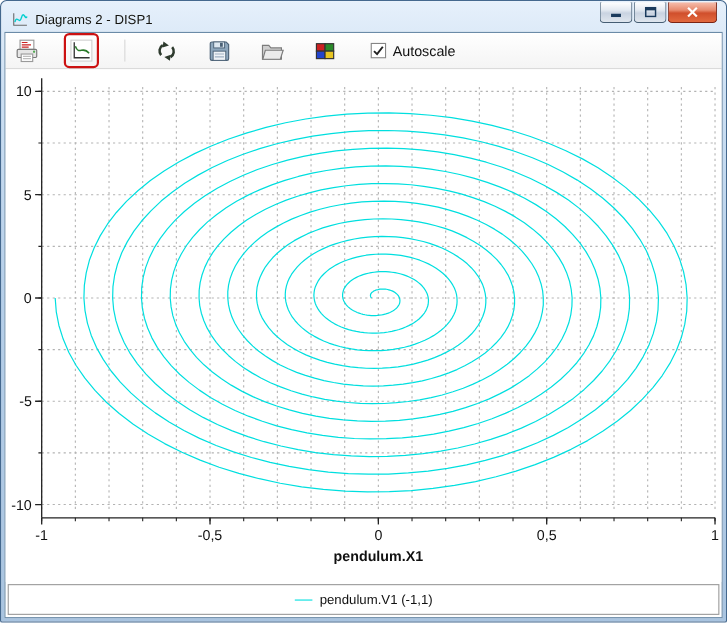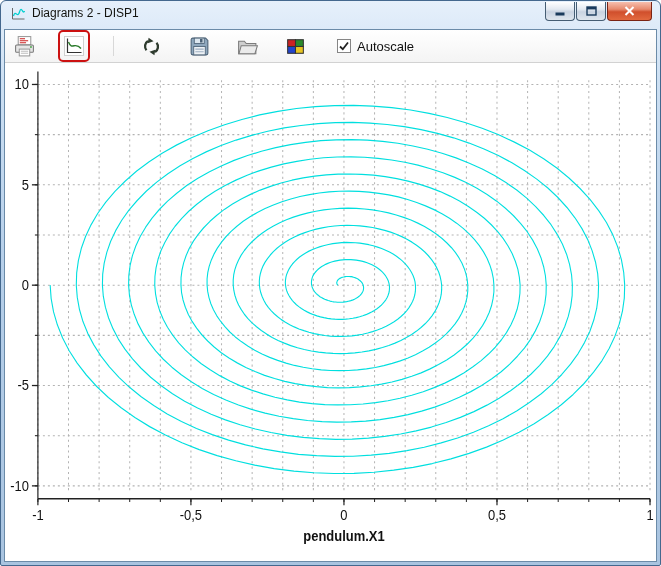--- a/index.html
+++ b/index.html
@@ -11,21 +11,21 @@
     border:1px solid #44688e;
     border-radius:6px 6px 2px 2px;
     background:linear-gradient(180deg,#e6f0fb 0%,#cde0f3 14%,#b7d0ea 45%,#a9c4e0 100%);
     padding:0 3px 3px 3px;
     display:flex; flex-direction:column;
     position:relative;
   }
 
   .titlebar{
     height:28px; min-height:28px;
-    display:flex; align-items:flex-start; gap:6px;
+    display:flex; align-items:center; gap:6px;
     padding:5px 2px 0 6px;
   }
   .title{ font-size:12px; color:#14140f; white-space:nowrap; }
 
   .caption{ position:absolute; top:1px; right:8px; display:flex; gap:1px; z-index:5; }
   .cap{
     height:19px; width:30px;
     border:1px solid #455d73; border-top:none;
     border-radius:0 0 4px 4px;
     background:linear-gradient(#ffffff,#e3e9f1 40%,#c9d3e1 55%,#dfe6ee);
@@ -288,15 +288,19 @@
           <text x="24" y="211.5" text-anchor="end" font-size="13" fill="#111">0</text>
           <line x1="33" y1="300.5" x2="27" y2="300.5" stroke="#222" stroke-width="1.2"></line>
           <text x="24" y="305" text-anchor="end" font-size="13" fill="#111">-5</text>
           <line x1="33" y1="394" x2="27" y2="394" stroke="#222" stroke-width="1.2"></line>
           <text x="24" y="398.5" text-anchor="end" font-size="13" fill="#111">-10</text>
           <text x="340" y="445" text-anchor="middle" font-size="13" font-weight="bold" fill="#111">pendulum.X1</text>
           <path d="M45.3 207.0L46.3 219.5L48.7 231.9L52.6 244.2L57.8 256.3L64.4 268.1L72.4 279.6L81.6 290.7L92.0 301.4L103.7 311.6L116.5 321.3L130.3 330.3L145.1 338.8L160.9 346.6L177.5 353.8L194.8 360.2L212.8 365.8L231.5 370.6L250.5 374.7L270.0 377.9L289.8 380.3L309.8 381.8L329.9 382.5L350.1 382.3L370.1 381.3L389.9 379.4L409.5 376.7L428.6 373.2L447.3 368.8L465.5 363.7L483.0 357.9L499.8 351.3L515.7 344.0L530.8 336.1L544.9 327.5L558.0 318.4L569.9 308.8L580.8 298.6L590.4 288.1L598.9 277.2L606.0 266.0L611.8 254.5L616.3 242.8L619.4 230.9L621.2 219.0L621.6 207.0L620.6 195.0L618.3 183.2L614.6 171.4L609.6 159.9L603.3 148.6L595.7 137.7L586.8 127.1L576.8 116.9L565.7 107.1L553.5 97.9L540.3 89.2L526.1 81.1L511.0 73.7L495.2 66.9L478.6 60.8L461.4 55.4L443.6 50.8L425.4 46.9L406.8 43.8L387.9 41.6L368.8 40.1L349.6 39.5L330.4 39.7L311.3 40.6L292.4 42.4L273.7 45.0L255.4 48.4L237.6 52.6L220.3 57.5L203.6 63.1L187.6 69.4L172.4 76.3L158.0 83.9L144.6 92.0L132.1 100.7L120.7 109.9L110.3 119.6L101.1 129.6L93.1 140.0L86.3 150.8L80.8 161.7L76.5 172.9L73.6 184.2L71.9 195.6L71.5 207.0L72.5 218.4L74.7 229.7L78.2 240.9L83.0 251.9L89.1 262.6L96.3 273.1L104.7 283.2L114.3 292.9L124.9 302.2L136.6 311.0L149.2 319.2L162.7 327.0L177.0 334.1L192.1 340.5L207.9 346.3L224.3 351.4L241.3 355.8L258.7 359.5L276.4 362.4L294.4 364.6L312.6 365.9L330.9 366.5L349.1 366.4L367.3 365.4L385.4 363.7L403.1 361.2L420.5 358.0L437.5 354.0L454.0 349.4L469.9 344.0L485.1 338.0L499.6 331.4L513.2 324.2L526.0 316.4L537.9 308.1L548.7 299.4L558.5 290.2L567.3 280.6L574.9 270.7L581.3 260.5L586.6 250.1L590.6 239.5L593.5 228.7L595.0 217.9L595.4 207.0L594.5 196.2L592.3 185.4L588.9 174.8L584.4 164.3L578.6 154.1L571.7 144.2L563.7 134.6L554.6 125.3L544.5 116.5L533.4 108.2L521.4 100.3L508.5 93.0L494.9 86.2L480.5 80.1L465.5 74.6L449.9 69.7L433.8 65.6L417.3 62.1L400.4 59.3L383.3 57.3L366.1 56.0L348.7 55.4L331.3 55.6L314.0 56.5L296.9 58.2L280.1 60.5L263.5 63.6L247.4 67.4L231.8 71.8L216.7 76.9L202.3 82.6L188.5 88.9L175.6 95.8L163.4 103.1L152.2 111.0L141.9 119.3L132.6 128.1L124.3 137.1L117.1 146.5L111.0 156.2L106.0 166.1L102.2 176.2L99.5 186.4L98.0 196.7L97.7 207.0L98.6 217.3L100.7 227.5L103.9 237.6L108.3 247.5L113.7 257.2L120.3 266.6L127.9 275.7L136.5 284.4L146.1 292.8L156.7 300.7L168.0 308.1L180.2 315.1L193.2 321.5L206.8 327.3L221.1 332.5L235.8 337.1L251.1 341.0L266.8 344.3L282.7 346.9L298.9 348.8L315.3 350.0L331.8 350.6L348.2 350.4L364.6 349.5L380.8 347.9L396.8 345.7L412.4 342.8L427.7 339.2L442.5 335.0L456.8 330.2L470.4 324.8L483.4 318.8L495.7 312.3L507.1 305.3L517.8 297.9L527.5 290.0L536.3 281.7L544.1 273.1L550.9 264.2L556.7 255.0L561.4 245.7L565.0 236.1L567.5 226.5L568.9 216.7L569.1 207.0L568.3 197.3L566.3 187.6L563.3 178.1L559.1 168.7L553.9 159.6L547.7 150.7L540.5 142.1L532.3 133.8L523.3 125.9L513.3 118.4L502.5 111.4L491.0 104.9L478.7 98.8L465.8 93.4L452.4 88.4L438.4 84.1L424.0 80.4L409.2 77.3L394.1 74.8L378.8 73.0L363.3 71.9L347.8 71.4L332.2 71.6L316.8 72.4L301.5 73.9L286.4 76.1L271.6 78.8L257.2 82.2L243.3 86.2L229.8 90.7L216.9 95.9L204.7 101.5L193.1 107.6L182.3 114.2L172.3 121.3L163.1 128.7L154.8 136.5L147.5 144.6L141.1 153.0L135.6 161.7L131.2 170.5L127.8 179.5L125.5 188.6L124.2 197.8L124.0 207.0L124.8 216.2L126.7 225.3L129.6 234.2L133.5 243.1L138.4 251.7L144.3 260.1L151.1 268.2L158.8 276.0L167.4 283.4L176.8 290.4L186.9 297.0L197.8 303.2L209.3 308.9L221.5 314.0L234.2 318.6L247.3 322.7L260.9 326.2L274.9 329.1L289.1 331.4L303.5 333.1L318.1 334.2L332.7 334.6L347.3 334.4L361.8 333.6L376.2 332.2L390.4 330.2L404.3 327.6L417.9 324.4L431.0 320.6L443.6 316.3L455.7 311.5L467.3 306.2L478.1 300.4L488.3 294.2L497.7 287.6L506.3 280.6L514.0 273.2L521.0 265.6L527.0 257.7L532.0 249.6L536.2 241.3L539.3 232.8L541.5 224.2L542.7 215.6L542.9 207.0L542.1 198.4L540.3 189.8L537.6 181.4L533.9 173.1L529.3 165.0L523.8 157.2L517.3 149.6L510.1 142.3L502.0 135.3L493.2 128.7L483.6 122.5L473.4 116.7L462.6 111.4L451.2 106.6L439.3 102.3L426.9 98.5L414.2 95.2L401.1 92.5L387.7 90.4L374.2 88.8L360.6 87.8L346.9 87.4L333.2 87.6L319.5 88.3L306.0 89.7L292.7 91.6L279.7 94.0L267.1 97.0L254.8 100.5L242.9 104.6L231.6 109.1L220.8 114.1L210.7 119.5L201.2 125.3L192.4 131.6L184.3 138.1L177.1 145.0L170.6 152.1L165.0 159.5L160.3 167.2L156.4 174.9L153.5 182.9L151.5 190.9L150.4 198.9L150.2 207.0L151.0 215.1L152.6 223.0L155.2 230.9L158.7 238.7L163.0 246.2L168.2 253.6L174.2 260.7L181.0 267.5L188.6 274.0L196.9 280.2L205.8 285.9L215.4 291.3L225.5 296.3L236.2 300.8L247.3 304.8L258.8 308.3L270.8 311.4L283.0 313.9L295.4 315.9L308.1 317.3L320.8 318.3L333.6 318.6L346.4 318.4L359.1 317.7L371.7 316.5L384.1 314.7L396.2 312.4L408.0 309.6L419.5 306.3L430.5 302.5L441.1 298.3L451.1 293.6L460.6 288.6L469.4 283.1L477.6 277.3L485.0 271.2L491.8 264.8L497.8 258.1L503.0 251.2L507.4 244.1L510.9 236.9L513.7 229.5L515.5 222.0L516.5 214.5L516.7 207.0L515.9 199.5L514.4 192.1L511.9 184.7L508.7 177.5L504.6 170.5L499.8 163.7L494.2 157.1L487.8 150.7L480.8 144.7L473.1 139.0L464.8 133.6L455.9 128.6L446.4 124.0L436.5 119.8L426.1 116.1L415.4 112.8L404.3 110.0L393.0 107.7L381.4 105.9L369.7 104.5L357.8 103.7L345.9 103.4L334.1 103.5L322.3 104.2L310.6 105.4L299.1 107.1L287.8 109.2L276.9 111.8L266.3 114.9L256.0 118.4L246.3 122.4L237.0 126.7L228.2 131.4L220.0 136.4L212.5 141.8L205.6 147.5L199.3 153.5L193.8 159.6L189.0 166.0L184.9 172.6L181.7 179.3L179.2 186.2L177.5 193.1L176.6 200.0L176.5 207.0L177.1 213.9L178.6 220.8L180.9 227.6L183.9 234.3L187.7 240.8L192.2 247.1L197.4 253.2L203.3 259.0L209.8 264.6L216.9 269.9L224.7 274.8L232.9 279.4L241.6 283.7L250.8 287.5L260.4 291.0L270.4 294.0L280.6 296.6L291.1 298.7L301.8 300.4L312.6 301.6L323.5 302.4L334.5 302.7L345.5 302.5L356.4 301.8L367.1 300.7L377.7 299.2L388.1 297.2L398.2 294.8L408.0 291.9L417.4 288.7L426.4 285.0L434.9 281.0L443.0 276.7L450.5 272.0L457.5 267.0L463.8 261.8L469.5 256.3L474.6 250.6L479.0 244.7L482.7 238.6L485.7 232.5L488.0 226.2L489.5 219.8L490.4 213.4L490.4 207.0L489.8 200.6L488.4 194.3L486.3 188.1L483.5 181.9L480.0 176.0L475.8 170.2L471.0 164.6L465.6 159.2L459.6 154.1L453.0 149.2L445.9 144.7L438.3 140.5L430.3 136.6L421.8 133.1L413.0 130.0L403.9 127.2L394.5 124.8L384.9 122.9L375.1 121.4L365.1 120.3L355.1 119.6L345.0 119.3L335.0 119.5L325.0 120.1L315.1 121.1L305.4 122.6L295.9 124.4L286.7 126.7L277.8 129.3L269.2 132.3L260.9 135.6L253.1 139.3L245.8 143.3L238.9 147.5L232.6 152.1L226.8 156.9L221.6 161.9L217.0 167.1L213.0 172.5L209.6 178.1L206.9 183.7L204.8 189.5L203.4 195.3L202.7 201.2L202.7 207.0L203.3 212.8L204.6 218.6L206.5 224.3L209.1 229.9L212.3 235.3L216.2 240.6L220.6 245.7L225.5 250.6L231.0 255.2L237.0 259.6L243.5 263.7L250.5 267.6L257.8 271.1L265.5 274.3L273.5 277.1L281.9 279.6L290.4 281.8L299.2 283.5L308.1 284.9L317.2 285.9L326.3 286.5L335.4 286.7L344.6 286.5L353.6 285.9L362.6 285.0L371.4 283.7L380.0 282.0L388.4 279.9L396.5 277.5L404.3 274.8L411.7 271.8L418.8 268.4L425.4 264.8L431.6 260.9L437.4 256.8L442.6 252.4L447.3 247.8L451.5 243.1L455.1 238.2L458.1 233.2L460.5 228.0L462.3 222.8L463.6 217.6L464.2 212.3L464.2 207.0L463.6 201.7L462.4 196.5L460.6 191.4L458.3 186.3L455.3 181.4L451.9 176.7L447.9 172.1L443.3 167.7L438.4 163.5L432.9 159.5L427.0 155.8L420.8 152.4L414.1 149.2L407.2 146.3L399.9 143.8L392.4 141.6L384.7 139.7L376.8 138.1L368.7 136.9L360.6 136.0L352.3 135.5L344.1 135.3L335.9 135.5L327.7 136.0L319.7 136.9L311.8 138.1L304.1 139.6L296.5 141.5L289.3 143.6L282.3 146.1L275.6 148.8L269.3 151.9L263.3 155.1L257.8 158.6L252.7 162.4L248.0 166.3L243.8 170.4L240.1 174.7L236.9 179.0L234.3 183.6L232.1 188.2L230.5 192.8L229.4 197.5L228.9 202.3L228.9 207.0L229.5 211.7L230.6 216.4L232.2 221.0L234.3 225.5L237.0 229.8L240.1 234.1L243.7 238.2L247.8 242.1L252.3 245.8L257.1 249.3L262.4 252.6L268.0 255.7L273.9 258.5L280.2 261.0L286.6 263.3L293.4 265.3L300.2 266.9L307.3 268.3L314.5 269.4L321.7 270.1L329.0 270.6L336.3 270.7L343.6 270.5L350.9 270.1L358.0 269.3L365.0 268.2L371.9 266.8L378.6 265.1L385.0 263.2L391.2 261.0L397.1 258.5L402.6 255.8L407.9 252.9L412.8 249.8L417.3 246.5L421.4 243.0L425.1 239.4L428.3 235.6L431.1 231.7L433.4 227.7L435.3 223.6L436.7 219.5L437.6 215.4L438.0 211.2L438.0 207.0L437.4 202.9L436.4 198.7L435.0 194.7L433.0 190.7L430.7 186.9L427.9 183.2L424.7 179.6L421.1 176.1L417.1 172.9L412.8 169.8L408.2 166.9L403.2 164.2L398.0 161.8L392.5 159.6L386.8 157.6L380.9 155.9L374.8 154.5L368.7 153.3L362.4 152.4L356.0 151.7L349.6 151.4L343.2 151.3L336.8 151.4L330.5 151.9L324.3 152.6L318.1 153.6L312.2 154.8L306.4 156.3L300.8 158.0L295.4 159.9L290.3 162.1L285.4 164.5L280.9 167.0L276.7 169.7L272.8 172.6L269.2 175.7L266.1 178.9L263.3 182.2L260.9 185.5L258.9 189.0L257.3 192.6L256.2 196.1L255.4 199.8L255.1 203.4L255.2 207.0L255.7 210.6L256.6 214.1L257.9 217.6L259.6 221.0L261.6 224.4L264.1 227.6L266.9 230.7L270.0 233.6L273.5 236.4L277.2 239.1L281.3 241.5L285.6 243.8L290.1 245.9L294.8 247.8L299.8 249.4L304.9 250.9L310.1 252.1L315.4 253.1L320.8 253.9L326.3 254.4L331.8 254.7L337.3 254.7L342.7 254.6L348.1 254.2L353.5 253.5L358.7 252.7L363.8 251.6L368.7 250.3L373.5 248.8L378.0 247.1L382.4 245.3L386.5 243.2L390.3 241.1L393.9 238.7L397.2 236.2L400.2 233.6L402.8 230.9L405.1 228.1L407.1 225.2L408.8 222.2L410.1 219.2L411.0 216.2L411.6 213.1L411.8 210.1L411.7 207.0L411.3 204.0L410.5 201.0L409.3 198.0L407.8 195.2L406.0 192.4L403.9 189.7L401.5 187.1L398.8 184.6L395.9 182.3L392.7 180.1L389.3 178.0L385.7 176.1L381.8 174.4L377.8 172.8L373.7 171.5L369.4 170.3L365.0 169.3L360.5 168.5L356.0 167.9L351.4 167.5L346.9 167.3L342.3 167.2L337.7 167.4L333.2 167.8L328.8 168.3L324.5 169.1L320.3 170.0L316.2 171.1L312.3 172.4L308.5 173.8L304.9 175.3L301.6 177.0L298.4 178.9L295.5 180.8L292.9 182.9L290.5 185.1L288.3 187.3L286.4 189.7L284.9 192.0L283.6 194.5L282.5 197.0L281.8 199.5L281.4 202.0L281.2 204.5L281.4 207.0L281.8 209.5L282.5 211.9L283.5 214.3L284.8 216.6L286.3 218.9L288.1 221.1L290.1 223.2L292.3 225.2L294.7 227.0L297.3 228.8L300.1 230.4L303.1 231.9L306.2 233.3L309.5 234.5L312.9 235.6L316.4 236.5L319.9 237.3L323.5 237.9L327.2 238.4L330.8 238.7L334.5 238.8L338.2 238.8L341.8 238.6L345.4 238.3L348.9 237.8L352.3 237.2L355.7 236.4L358.9 235.5L362.0 234.5L364.9 233.3L367.7 232.0L370.3 230.7L372.8 229.2L375.0 227.6L377.1 226.0L378.9 224.2L380.6 222.4L382.0 220.6L383.2 218.7L384.1 216.8L384.9 214.8L385.4 212.9L385.6 210.9L385.7 208.9L385.5 207.0L385.1 205.1L384.5 203.2L383.6 201.3L382.6 199.6L381.4 197.8L380.0 196.2L378.4 194.6L376.6 193.1L374.7 191.7L372.6 190.3L370.4 189.1L368.1 188.0L365.7 187.0L363.2 186.1L360.6 185.3L357.9 184.6L355.2 184.1L352.4 183.7L349.7 183.4L346.9 183.2L344.1 183.2L341.4 183.2L338.6 183.4L336.0 183.7L333.4 184.1L330.8 184.6L328.4 185.2L326.0 185.9L323.8 186.7L321.6 187.6L319.6 188.6L317.7 189.6L316.0 190.8L314.4 191.9L313.0 193.2L311.7 194.5L310.6 195.8L309.6 197.2L308.8 198.5L308.2 200.0L307.8 201.4L307.5 202.8L307.4 204.2L307.4 205.6L307.6 207.0L308.0 208.4L308.5 209.7L309.2 211.0L310.0 212.2L310.9 213.4L312.0 214.6L313.2 215.7L314.5 216.7L315.9 217.7L317.4 218.5L319.0 219.3L320.7 220.1L322.4 220.7L324.2 221.3L326.0 221.8L327.9 222.2L329.7 222.5L331.6 222.7L333.5 222.9L335.4 222.9L337.3 222.9L339.1 222.8L340.9 222.6L342.7 222.4L344.4 222.0L346.0 221.7L347.6 221.2L349.1 220.7L350.5 220.1L351.8 219.5L353.1 218.8L354.2 218.1L355.2 217.3L356.2 216.5L357.0 215.7L357.7 214.8L358.3 214.0L358.8 213.1L359.2 212.2L359.5 211.3L359.6 210.4L359.7 209.5L359.6 208.7L359.5 207.8L359.3 207.0L358.9 206.2L358.5 205.4L358.0 204.7L357.4 204.0L356.7 203.3L356.0 202.7L355.2 202.1L354.4 201.5L353.5 201.0L352.5 200.6L351.5 200.2L350.5 199.9L349.5 199.6L348.5 199.3L347.4 199.1L346.4 199.0L345.4 198.9L344.3 198.9L343.3 198.9L342.3 198.9L341.4 199.0L340.4 199.2L339.6 199.4L338.7 199.6L337.9 199.8L337.2 200.1L336.5 200.4L335.8 200.7L335.3 201.1L334.7 201.5L334.3 201.8L333.9 202.2L333.6 202.6L333.3 203.0L333.1 203.5L332.9 203.9L332.8 204.3L332.8 204.7L332.8 205.0L332.9 205.4L333.0 205.8L333.1 206.1L333.3 206.4L333.6 206.7L333.9 207.0" fill="none" stroke="#00dfdf" stroke-width="1.1" stroke-linejoin="round"></path>
         </svg>
     </div>
 
+    <div class="legend">
+      <span class="legend-swatch" style="border-top-color: rgb(0, 223, 223);"></span>
+      <span>pendulum.V1 (-1,1)</span>
+    </div>
 
   </div>
 </div>
 
 </body></html>

